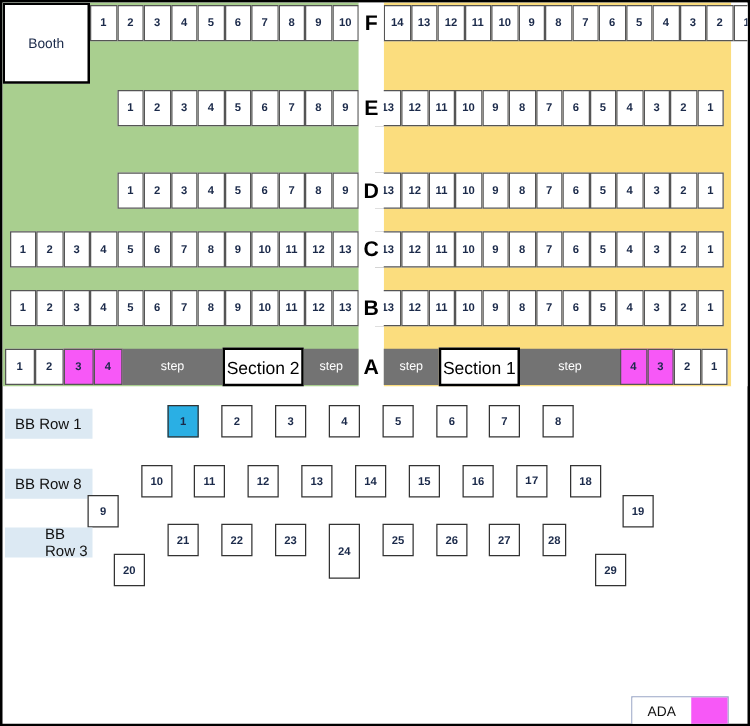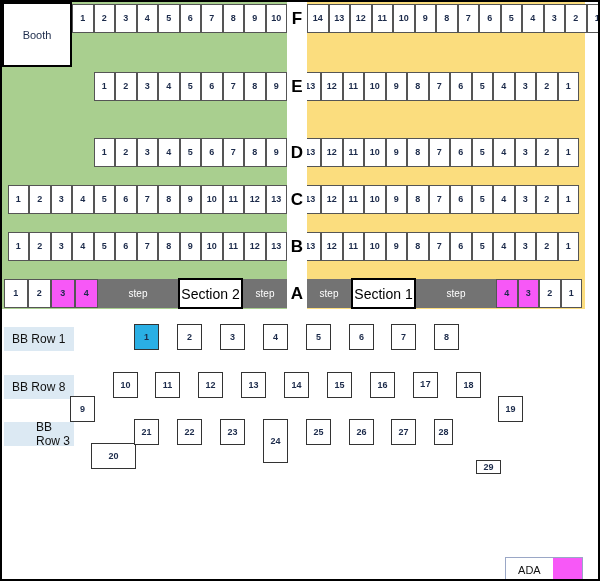--- a/index.html
+++ b/index.html
@@ -628,21 +628,21 @@
       <div class="seat bb" style="left: 411px; top: 370px; width: 25px; height: 26px; font-family: Liberation Mono, monospace;">
         <span>17</span>
       </div>
       <div class="seat bb" style="left: 454px; top: 370px; width: 25px; height: 26px;">
         <span>18</span>
       </div>
       <div class="seat bb" style="left: 496px; top: 394px; width: 25px; height: 26px;">
         <span>19</span>
       </div>
       <div class="bblabel" style="left: 2px; top: 420px; width: 70px; height: 24px; padding-left: 32px;">BB Row 3</div>
-      <div class="seat bb" style="left: 89px; top: 441px; width: 45px; height: 26px;">
+      <div class="seat bb" style="left: 89px; top: 441px; width: 25px; height: 26px;">
         <span>20</span>
       </div>
       <div class="seat bb" style="left: 132px; top: 417px; width: 25px; height: 26px;">
         <span>21</span>
       </div>
       <div class="seat bb" style="left: 175px; top: 417px; width: 25px; height: 26px;">
         <span>22</span>
       </div>
       <div class="seat bb" style="left: 218px; top: 417px; width: 25px; height: 26px;">
         <span>23</span>
@@ -655,21 +655,21 @@
       </div>
       <div class="seat bb" style="left: 347px; top: 417px; width: 25px; height: 26px;">
         <span>26</span>
       </div>
       <div class="seat bb" style="left: 389px; top: 417px; width: 25px; height: 26px;">
         <span>27</span>
       </div>
       <div class="seat bb" style="left: 432px; top: 417px; width: 19px; height: 26px;">
         <span>28</span>
       </div>
-      <div class="seat bb" style="left: 474px; top: 458px; width: 25px; height: 14px; text-align: right;">
+      <div class="seat bb" style="left: 474px; top: 441px; width: 25px; height: 26px; text-align: right;">
         <span>29</span>
       </div>
     </div>
 
 
   <div class="legend" style="left:503px; top:543px; width:78px; height:26px;margin-top:12px;">
     <span class="legend-text">ADA</span>
     <span class="legend-swatch"></span>
   </div>
 

